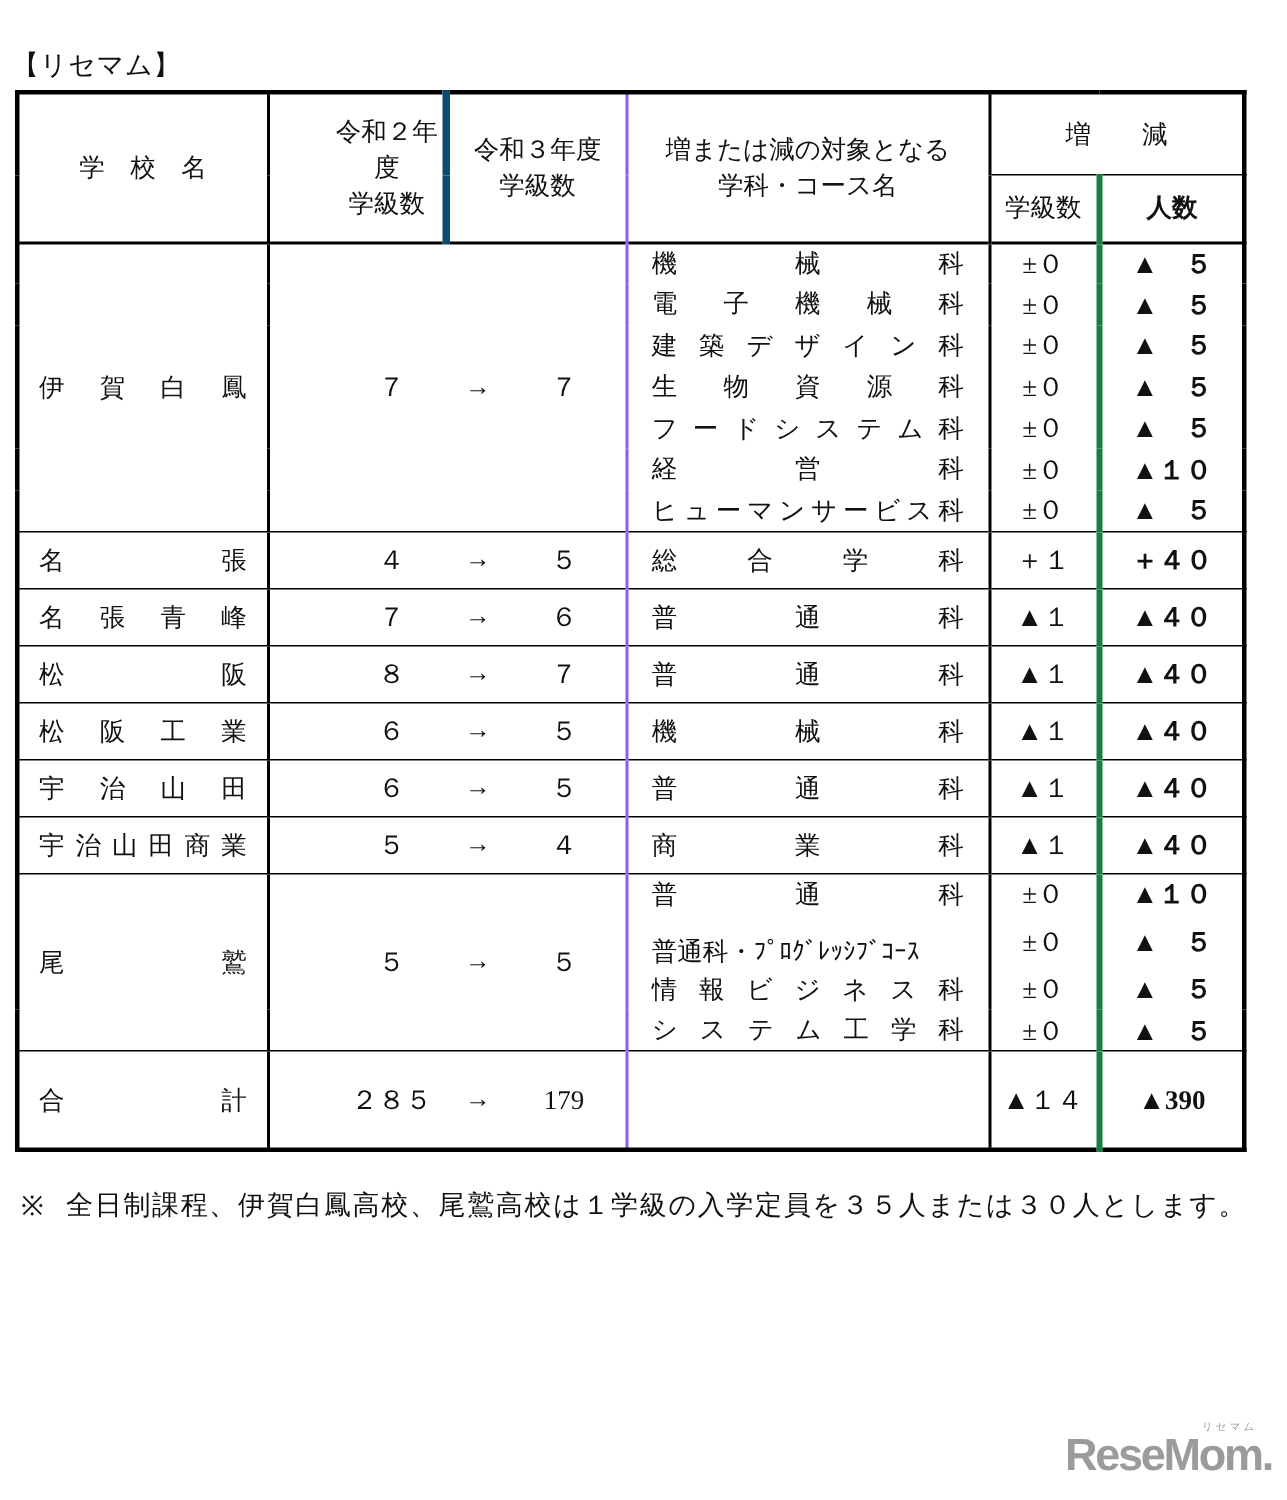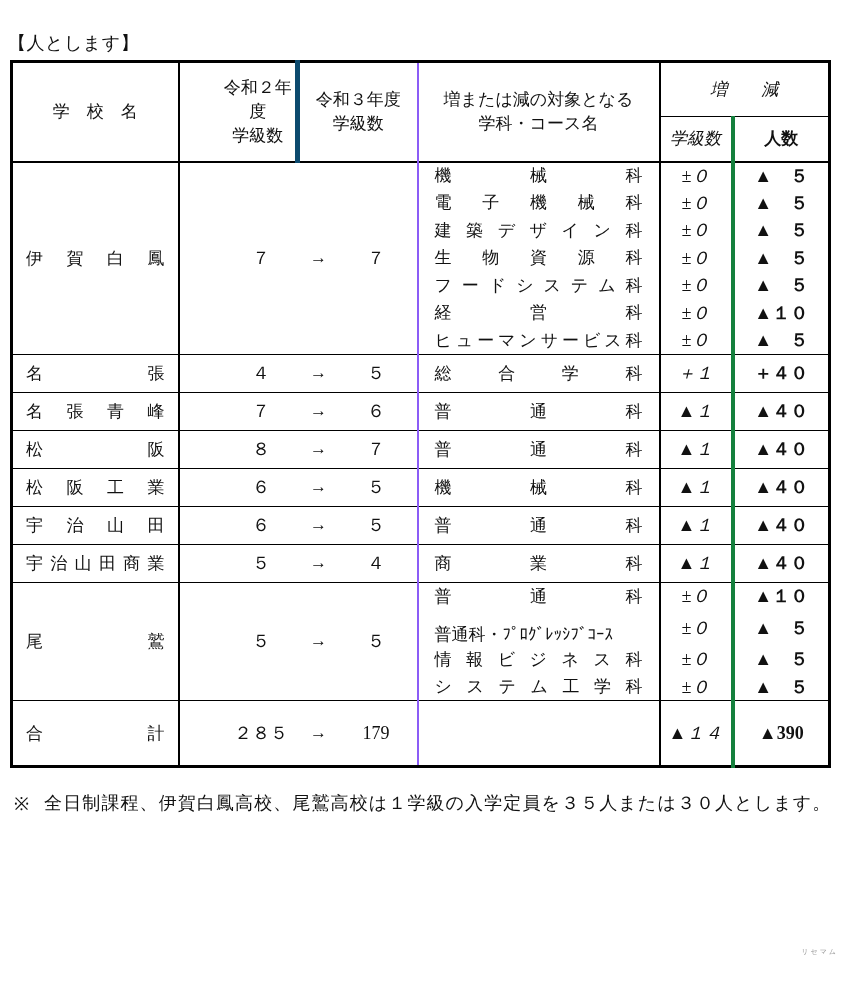--- a/index.html
+++ b/index.html
@@ -21,21 +21,21 @@
     padding:0; font-weight:normal; vertical-align:middle; text-align:center;
     font-size:17px; overflow:hidden;
   }
   thead { border-bottom:2px solid #000; }
   thead tr.h1 { height:55px; }
   thead tr.h2 { height:45px; }
   tr.h2 th { border-top:1px solid #000; }
   .c2 { border-left:2px solid #000;padding-left:41px; }
   .c3 { border-left:5px solid #0c4a6e; }
   .c4 { border-left:2px solid #8b5cf6; }
-  .c5 { border-left:2px solid #000;font-style:italic; }
+  .c5 { border-left:2px solid #000; }
   .c6 { border-left:4px solid #15803d;font-weight:bold; }
   tbody tr.start td { border-top:1px solid #000; }
   tbody tr.sub    { height:27.5px; }
   tbody tr.single { height:38px; }
   tbody tr.total-row { height:66px; }
   td.c1 { padding:0 13px; }
   td.c4 { padding:0 16px; font-size:17px; }
   td.c5, td.c6 { font-size:18px; }
   .hdr2 div { line-height:24px; }
   .jz { display:flex; justify-content:space-between; align-items:center; width:100%; }
@@ -54,21 +54,21 @@
   .logo {
     position:absolute; right:10px; top:948px; text-align:right;
     font-family:"Liberation Sans","DejaVu Sans",sans-serif; line-height:1;
   }
   .logo .ruby { display:block; font-size:7px; letter-spacing:2px; margin:0 10px 1px 0; }
   .logo .word { font-size:30px; font-weight:bold; letter-spacing:-1.5px; }
 </style>
 </head>
 <body>
 
-<div class="title">【人とします】</div>
+<div class="title">【リセマム】</div>
 
 <table>
   <colgroup>
     <col style="width:167px">
       <col style="width:119px">
       <col style="width:120px">
     <col style="width:242px">
       <col style="width:73px">
       <col style="width:97px">
   </colgroup>
@@ -444,13 +444,14 @@
     </tbody>
 </table>
 
 <div class="footnote">
   <span class="marker">※</span>
   <span>全日制課程、伊賀白鳳高校、尾鷲高校は１学級の入学定員を３５人または３０人とします。</span>
 </div>
 
 <div class="logo" style="color: rgb(155, 155, 155);">
   <span class="ruby">リセマム</span>
+  <span class="word">ReseMom.</span>
 </div>
 
 </body></html>

